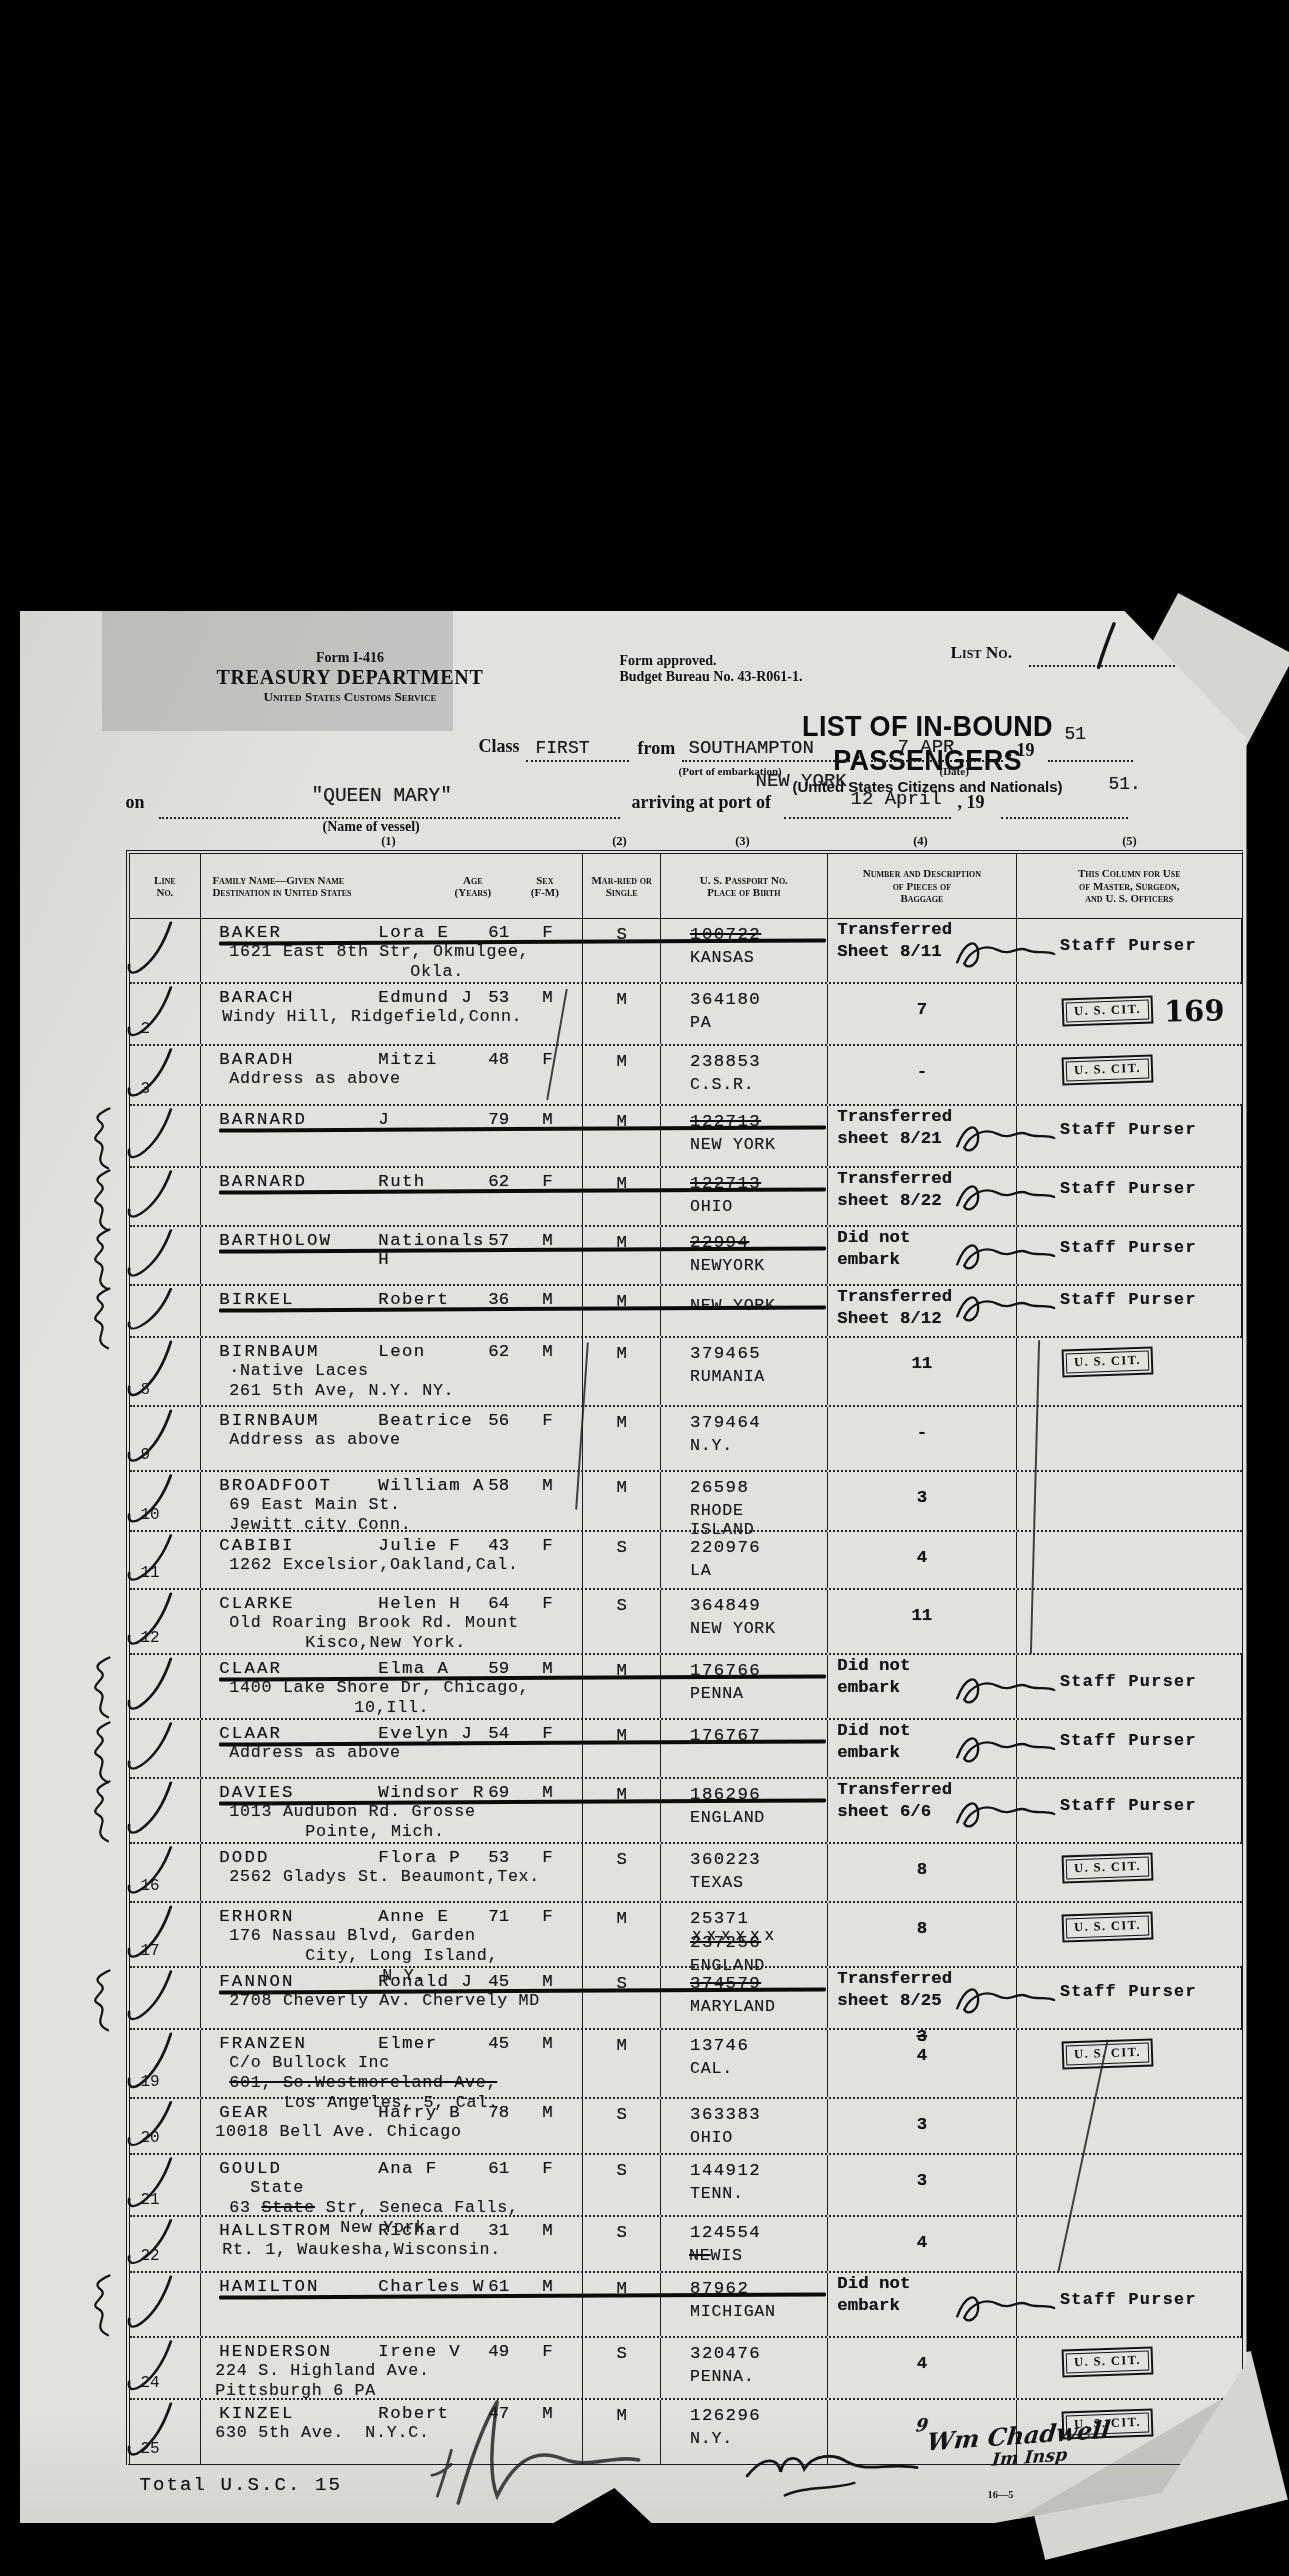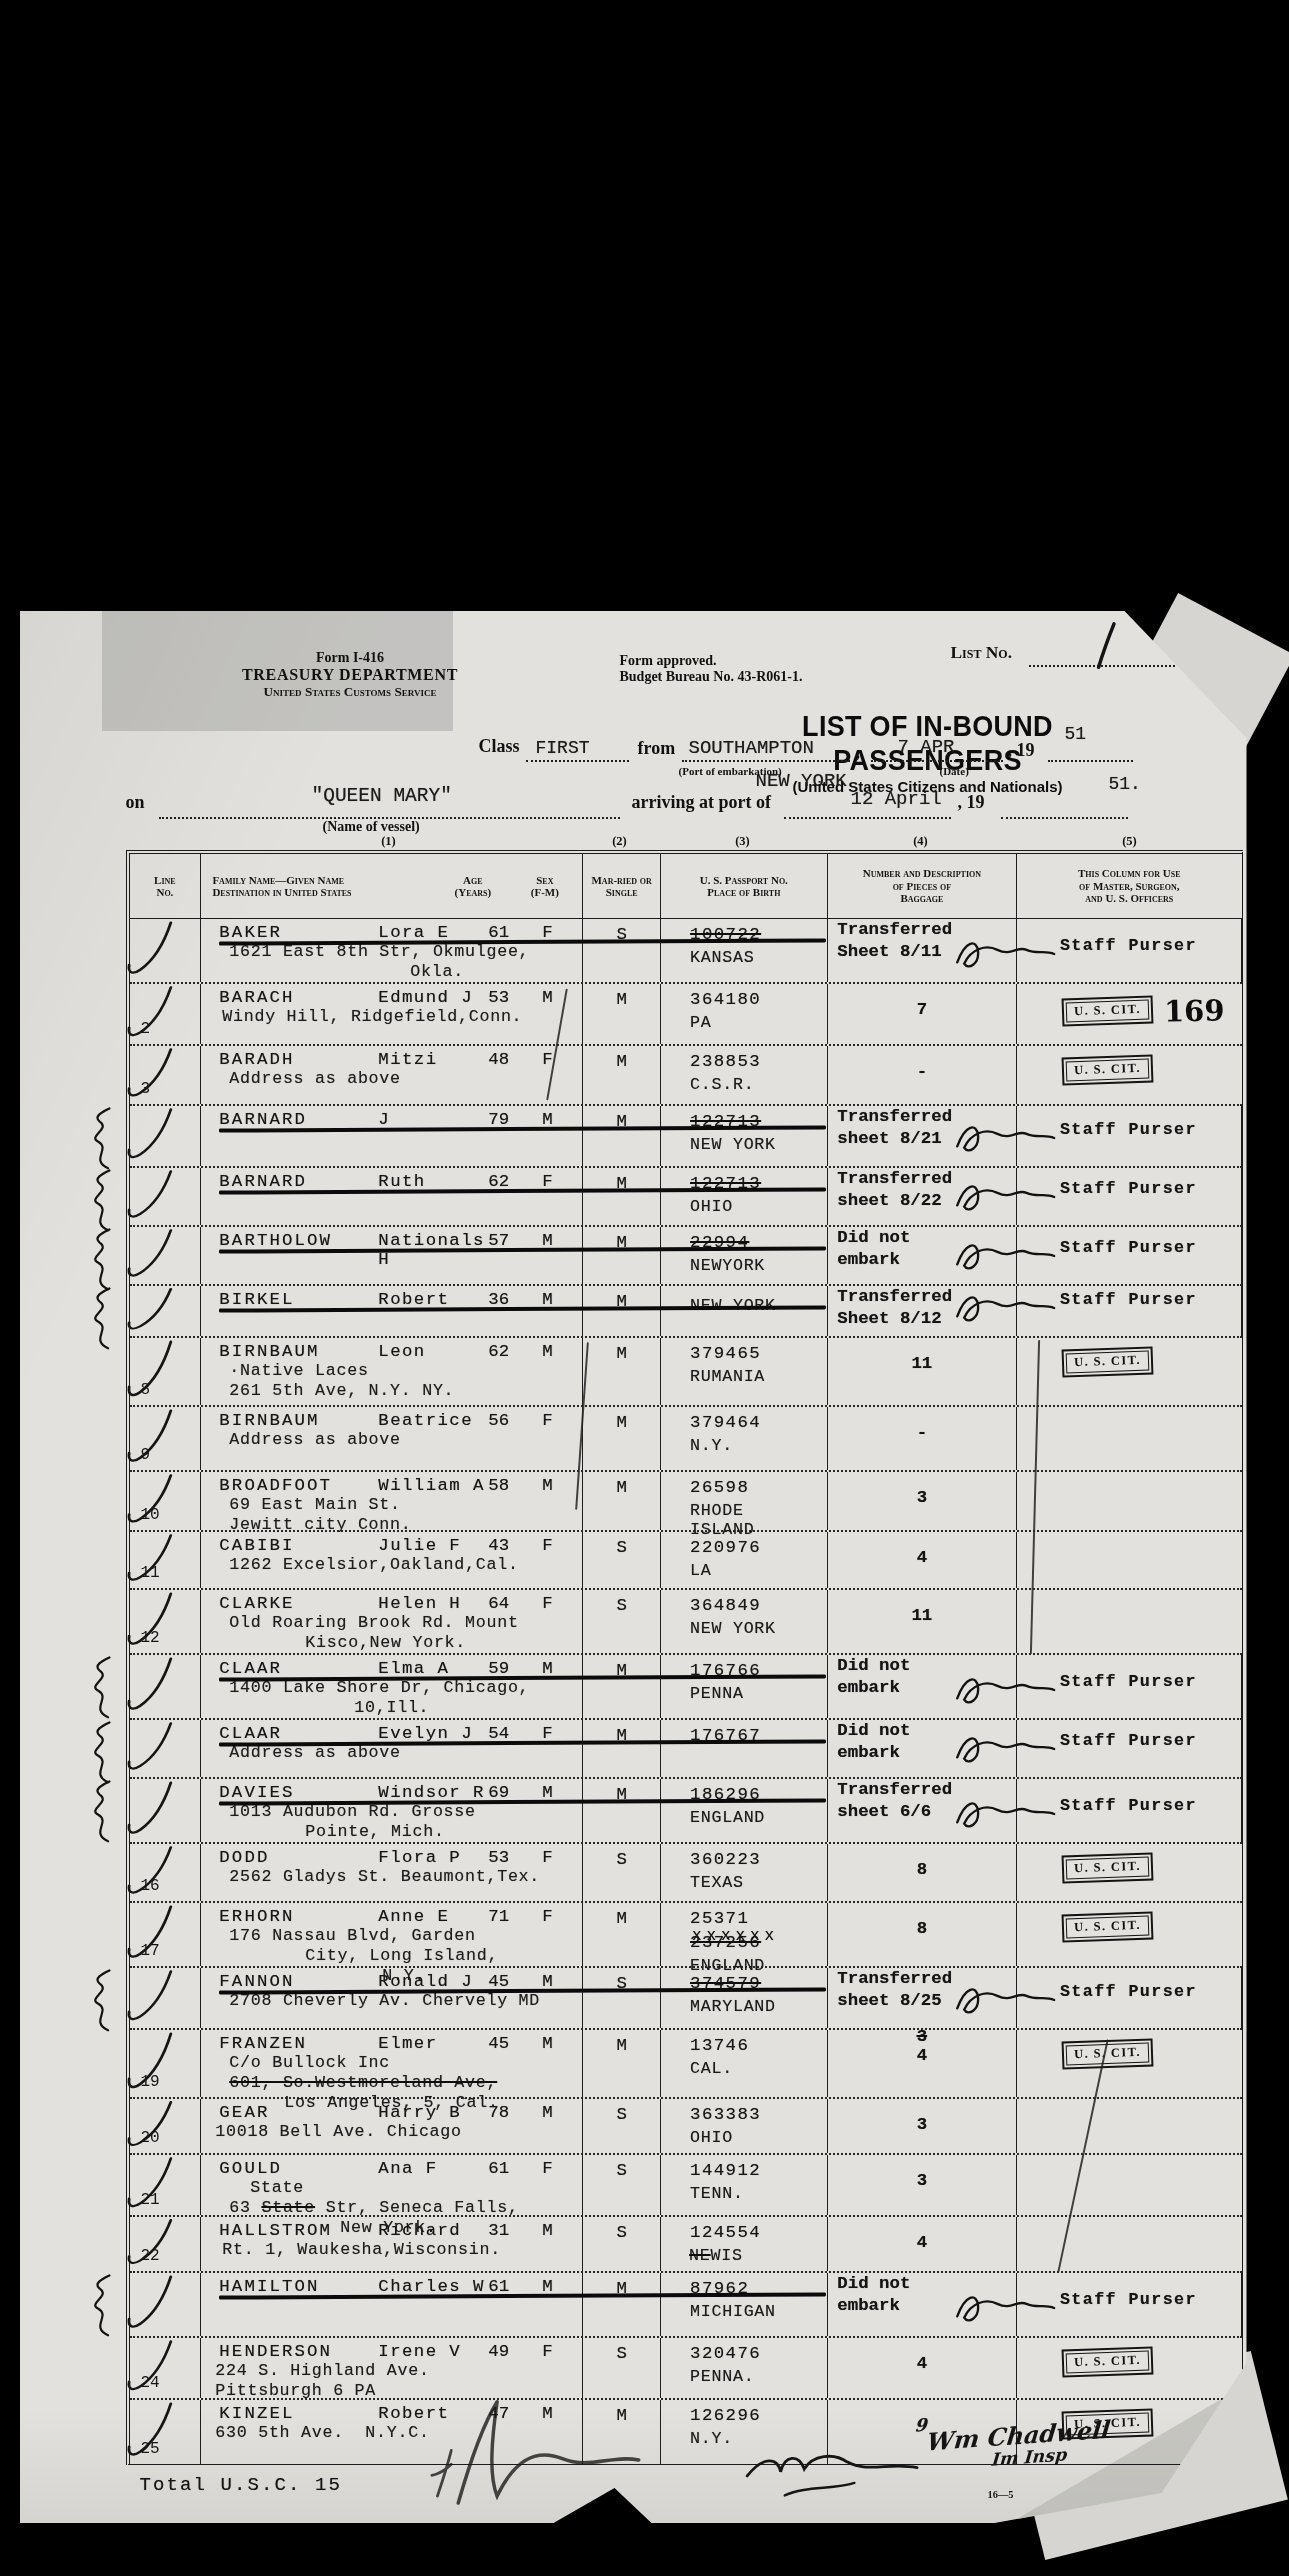--- a/index.html
+++ b/index.html
@@ -115,21 +115,21 @@
 
 <div class="corner-flap" style="left:1146px;top:618px;width:132px;height:104px;transform:rotate(28deg);"></div>
 <div class="corner-flap" style="left:1023px;top:2379px;width:250px;height:153px;transform:rotate(-14deg);"></div>
 
 <div class="sheet">
   <div class="tape"></div>
   <div class="fold-br"></div>
 
   <div class="abs ctrblk" style="left:167px;top:39px;width:327px;">
     <div class="serifb" style="font-size:14px;">Form I-416</div>
-    <div class="serifb" style="font-size:16px;letter-spacing:0.7px;">TREASURY DEPARTMENT</div>
+    <div class="serifb" style="font-size:20px;letter-spacing:0.7px;">TREASURY DEPARTMENT</div>
     <div class="serifb sc" style="font-size:13.2px;">United States Customs Service</div>
   </div>
   <div class="abs" style="left:600px;top:42px;width:306px;">
     <div class="serifb" style="font-size:14px;">Form approved.</div>
     <div class="serifb" style="font-size:14px;">Budget Bureau No. 43-R061-1.</div>
   </div>
   <div class="abs" style="left:931px;top:31px;">
     <span class="serifb sc" style="font-size:17.4px;">List No.</span>
   </div>
   <div class="dots" style="left:1009px;top:54px;width:146px;"></div>

